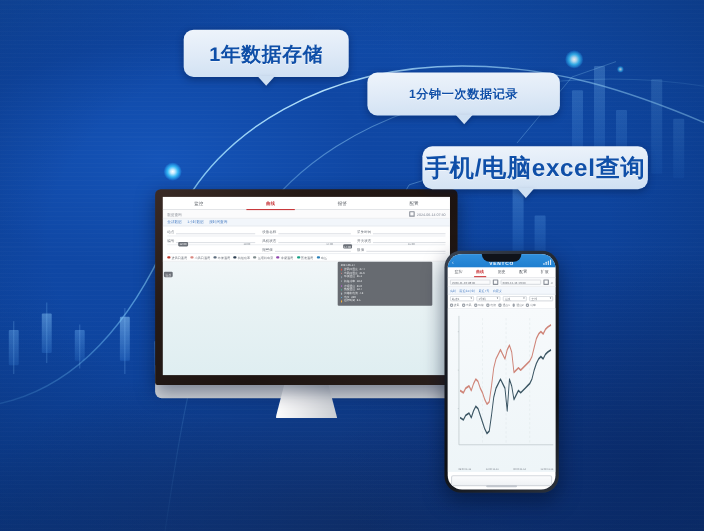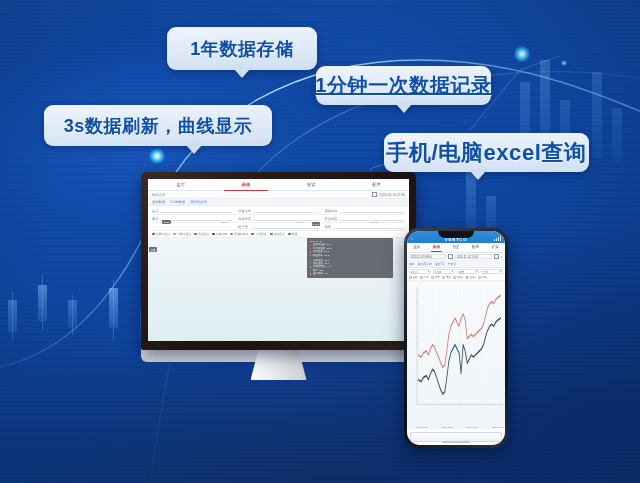--- a/index.html
+++ b/index.html
@@ -566,28 +566,24 @@
         <div class="ph-home"></div>
       </div>
     </div>
   </div>
 
   <div class="bubble" style="left:167px;top:27px;width:150px;height:43px;font-size:18px;">
     <span>1年数据存储</span>
     <i class="tail" style="left:50%;margin-left:-8px;"></i>
   </div>
 
-  <div class="bubble" style="left:316px;top:66px;width:175px;height:39px;font-size:20px;text-decoration:underline;">
+  <div class="bubble" style="left:334px;top:66px;width:175px;height:39px;font-size:11px;">
     <span>1分钟一次数据记录</span>
     <i class="tail" style="left:50%;margin-left:-8px;"></i>
   </div>
 
-  <div class="bubble" style="left:44px;top:105px;width:228px;height:41px;font-size:18px;">
-    <span>3s数据刷新，曲线显示</span>
-    <i class="tail" style="left:66%;margin-left:-8px;"></i>
-  </div>
 
   <div class="bubble" style="left:384px;top:133px;width:205px;height:39px;font-size:22px;">
     <span>手机/电脑excel查询</span>
     <i class="tail" style="left:46%;margin-left:-8px;"></i>
   </div>
 
 </div>
 
 </body></html>

